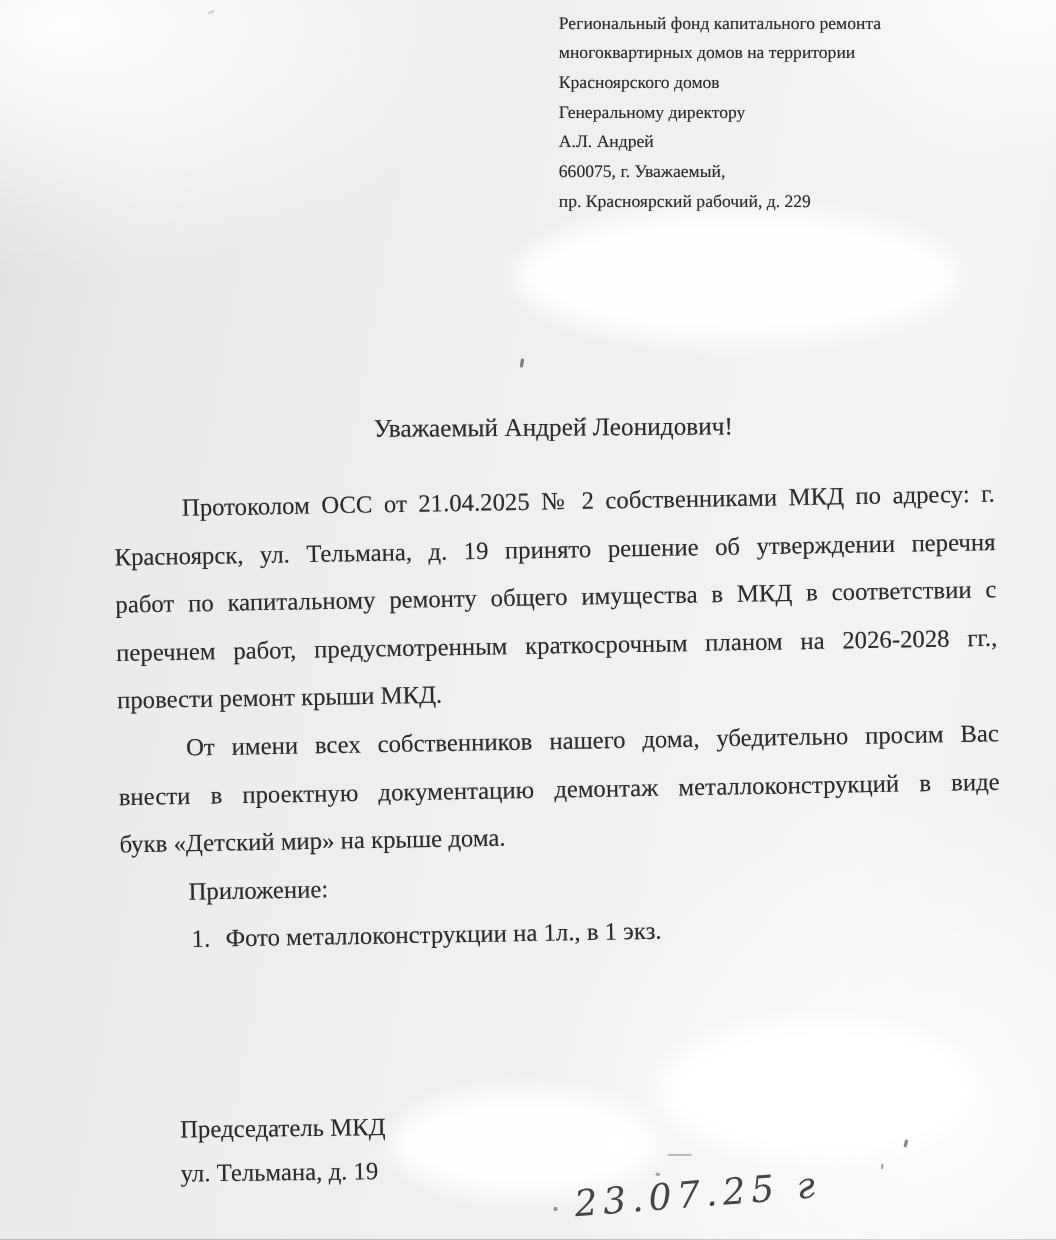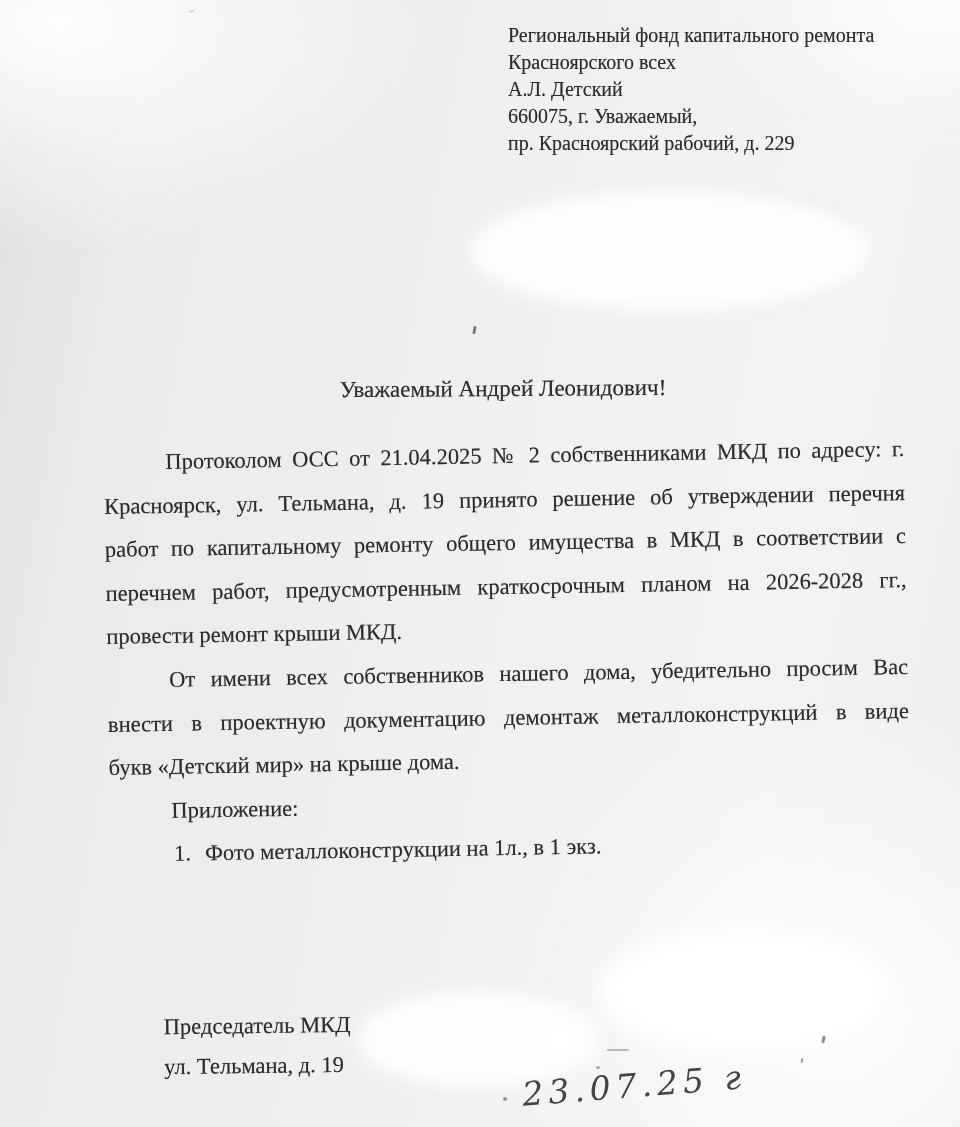--- a/index.html
+++ b/index.html
@@ -20,23 +20,23 @@
       radial-gradient(ellipse 340px 220px at 98% 0%, rgba(255,255,255,0.8), rgba(255,255,255,0) 70%),
       radial-gradient(ellipse 460px 420px at 88% 90%, rgba(255,255,255,0.85), rgba(255,255,255,0) 75%),
       linear-gradient(100deg, #dfdfde 0%, #eaeae9 14%, #f0f0ef 48%, #f3f3f2 78%, #eeeeed 100%);
   }
   .soft { text-shadow: 0 0 0.7px rgba(45,45,45,0.45); }
 
   
   .recipient {
     position: absolute;
     left: 508px;
-    top: 22px;
+    top: 8px;
     width: 430px;
-    font-size: 20px;
+    font-size: 16px;
     line-height: 27px;
   }
 
   
   .salutation {
     position: absolute;
     left: 143px;
     top: 376px;
     width: 720px;
     text-align: center;
@@ -111,22 +111,24 @@
 <body>
 
 <div class="page">
 
   <div class="blob blob1"></div>
   <div class="blob blob2"></div>
   <div class="blob blob3"></div>
 
   <div class="recipient soft">
     <div>Региональный фонд капитального ремонта</div>
-    <div>Красноярского всех</div>
-    <div>А.Л. Детский</div>
+    <div>многоквартирных домов на территории</div>
+    <div>Красноярского домов</div>
+    <div>Генеральному директору</div>
+    <div>А.Л. Андрей</div>
     <div>660075, г. Уважаемый,</div>
     <div>пр. Красноярский рабочий, д. 229</div>
   </div>
 
   <div class="salutation soft">Уважаемый Андрей Леонидович!</div>
 
   <div class="body-block soft">
     <div class="line first">Протоколом ОСС от 21.04.2025 № 2 собственниками МКД по адресу: г.</div>
     <div class="line">Красноярск, ул. Тельмана, д. 19 принято решение об утверждении перечня</div>
     <div class="line">работ по капитальному ремонту общего имущества в МКД в соответствии с</div>

